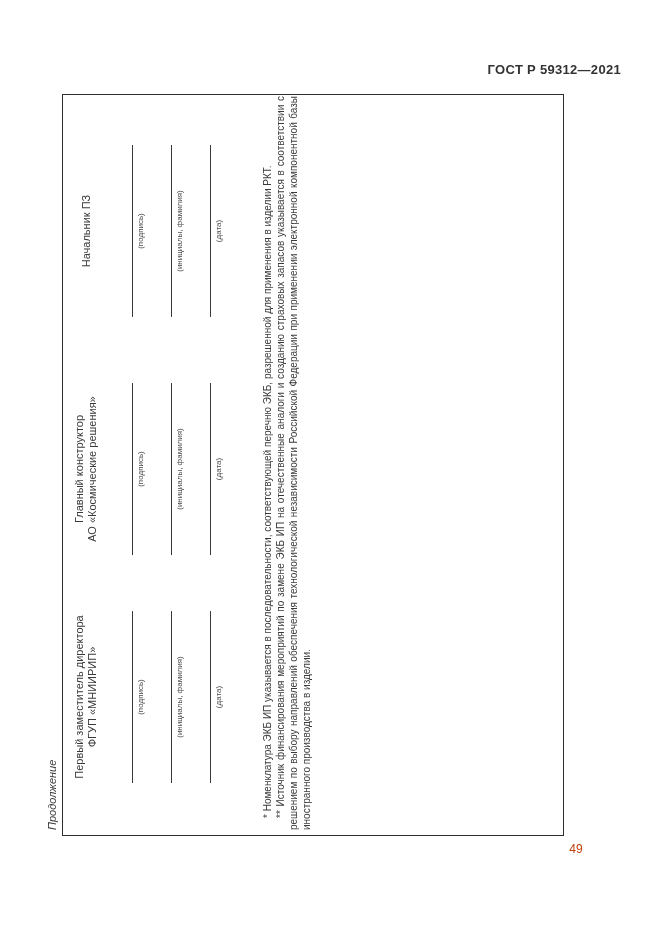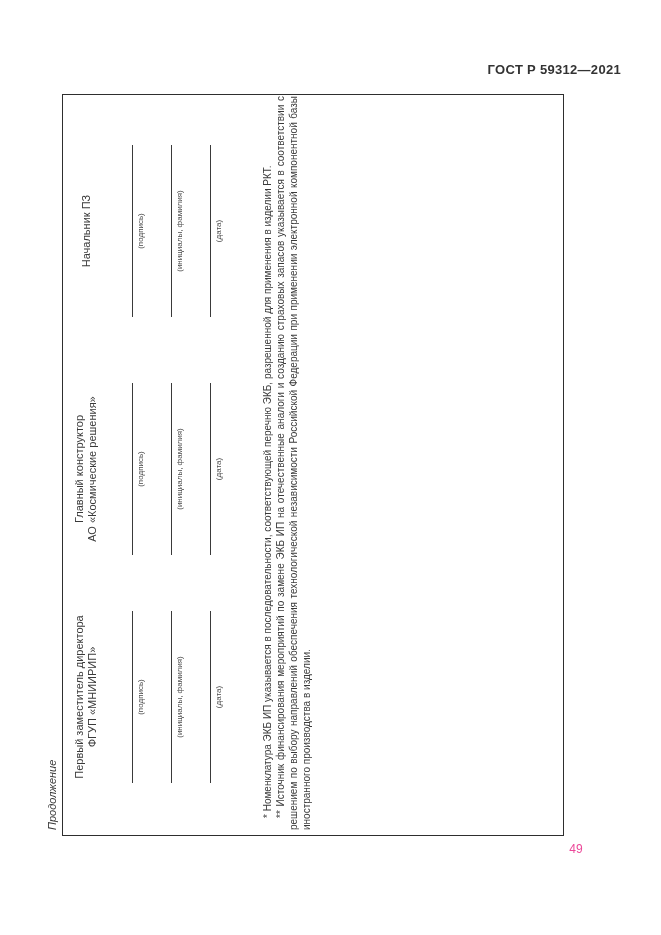--- a/index.html
+++ b/index.html
@@ -84,21 +84,21 @@
     text-align: justify;
     font-size: 10px; line-height: 13px;
     color: #3a3a3a;
   }
   .page-number {
     position: absolute;
     left: 563px; top: 842px;
     width: 26px;
     text-align: center;
     font-size: 12px;
-    color: #ec4899;
+    color: #c2410c;
   }
 </style>
 </head>
 <body>
 
 <div class="page">
 
   <div class="gost-header">ГОСТ Р 59312—2021</div>
 
   <div class="side-label">Продолжение</div>

